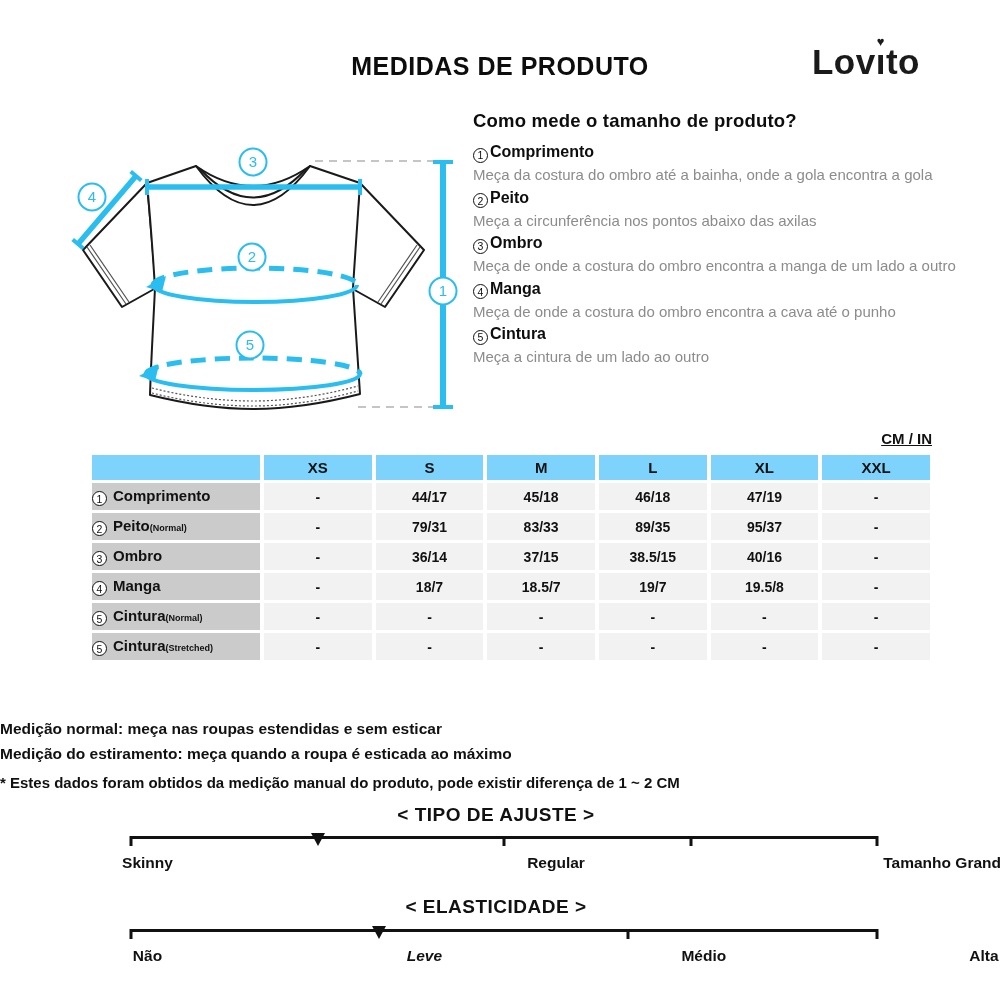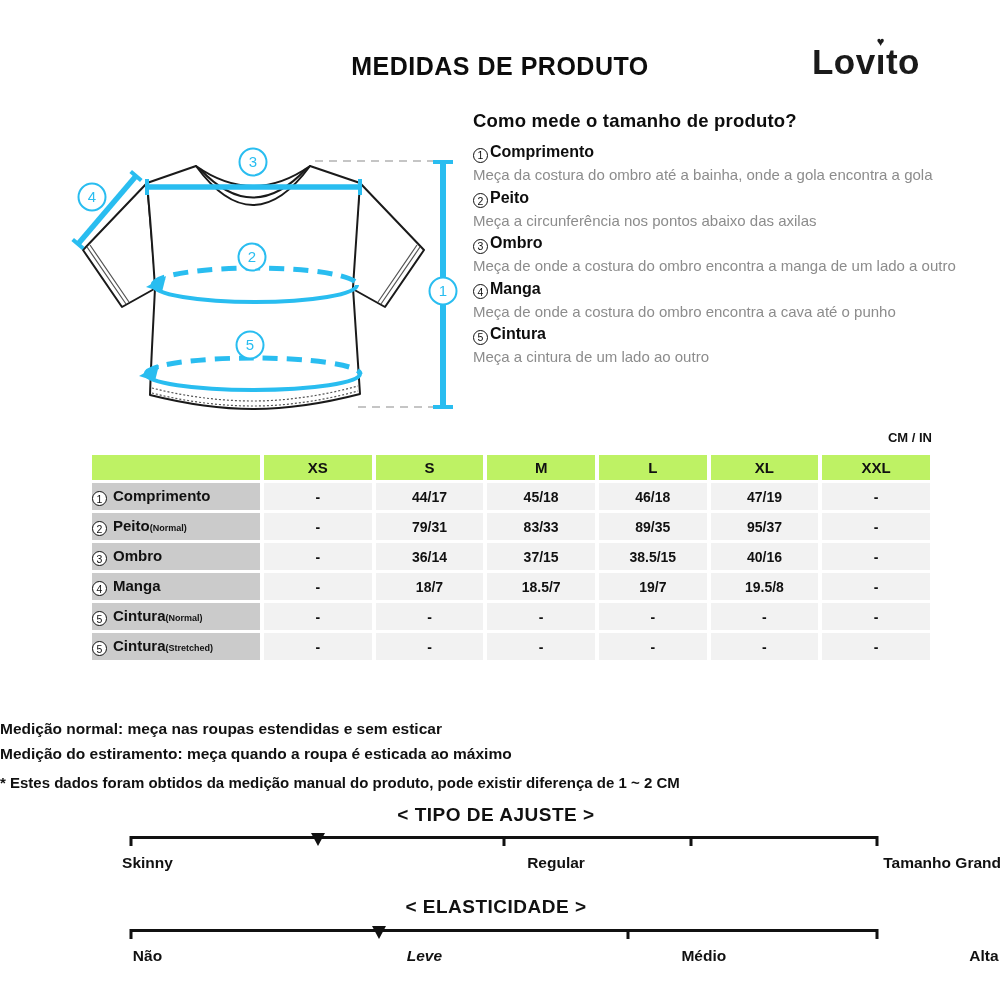--- a/index.html
+++ b/index.html
@@ -16,26 +16,26 @@
 
   .guide{position:absolute;left:473px;top:110px;width:524px;}
   .guide-heading{font-size:18.5px;font-weight:700;letter-spacing:.2px;margin-bottom:9px;color:#0d0d0d;}
   .g-item-label{font-size:16px;font-weight:700;line-height:22px;color:#0d0d0d;}
   .g-desc{font-size:15px;line-height:23.5px;color:#8c8c8c;}
 
   .cnum{display:inline-flex;align-items:center;justify-content:center;
         width:15px;height:15px;border:1.3px solid #111;border-radius:50%;
         font-size:10.5px;font-weight:400;margin-right:2px;vertical-align:-2px;background:#fff;box-sizing:border-box;}
 
-  .unit{position:absolute;top:430px;right:68px;font-size:13px;font-weight:700;}
+  .unit{position:absolute;top:430px;right:68px;font-size:15px;font-weight:700;text-decoration:underline;}
 
   table.sizes{position:absolute;left:88px;top:452px;width:846px;
         border-collapse:separate;border-spacing:4px 3px;table-layout:fixed;}
   table.sizes col.lblcol{width:168px;}
-  table.sizes th{background:#bef264;height:25px;font-size:15px;font-weight:700;padding:0;}
+  table.sizes th{background:#7dd3fc;height:25px;font-size:15px;font-weight:700;padding:0;}
   table.sizes td{height:27px;padding:0;}
   td.rowlabel{background:#cbcbcb;text-align:left;padding-left:14px;font-size:15px;font-weight:700;}
   td.rowlabel .cnum{margin-right:6px;font-weight:400;}
   td.rowlabel .sub{font-size:9px;font-weight:700;}
   td.val{background:#f2f2f2;text-align:center;font-size:14px;font-weight:700;}
 
   .notes{position:absolute;left:0;right:0;top:716px;text-align:left;}
   .note-a{font-size:15.5px;font-weight:700;line-height:25px;}
   .note-b{font-size:15px;font-weight:700;line-height:33px;}
 

